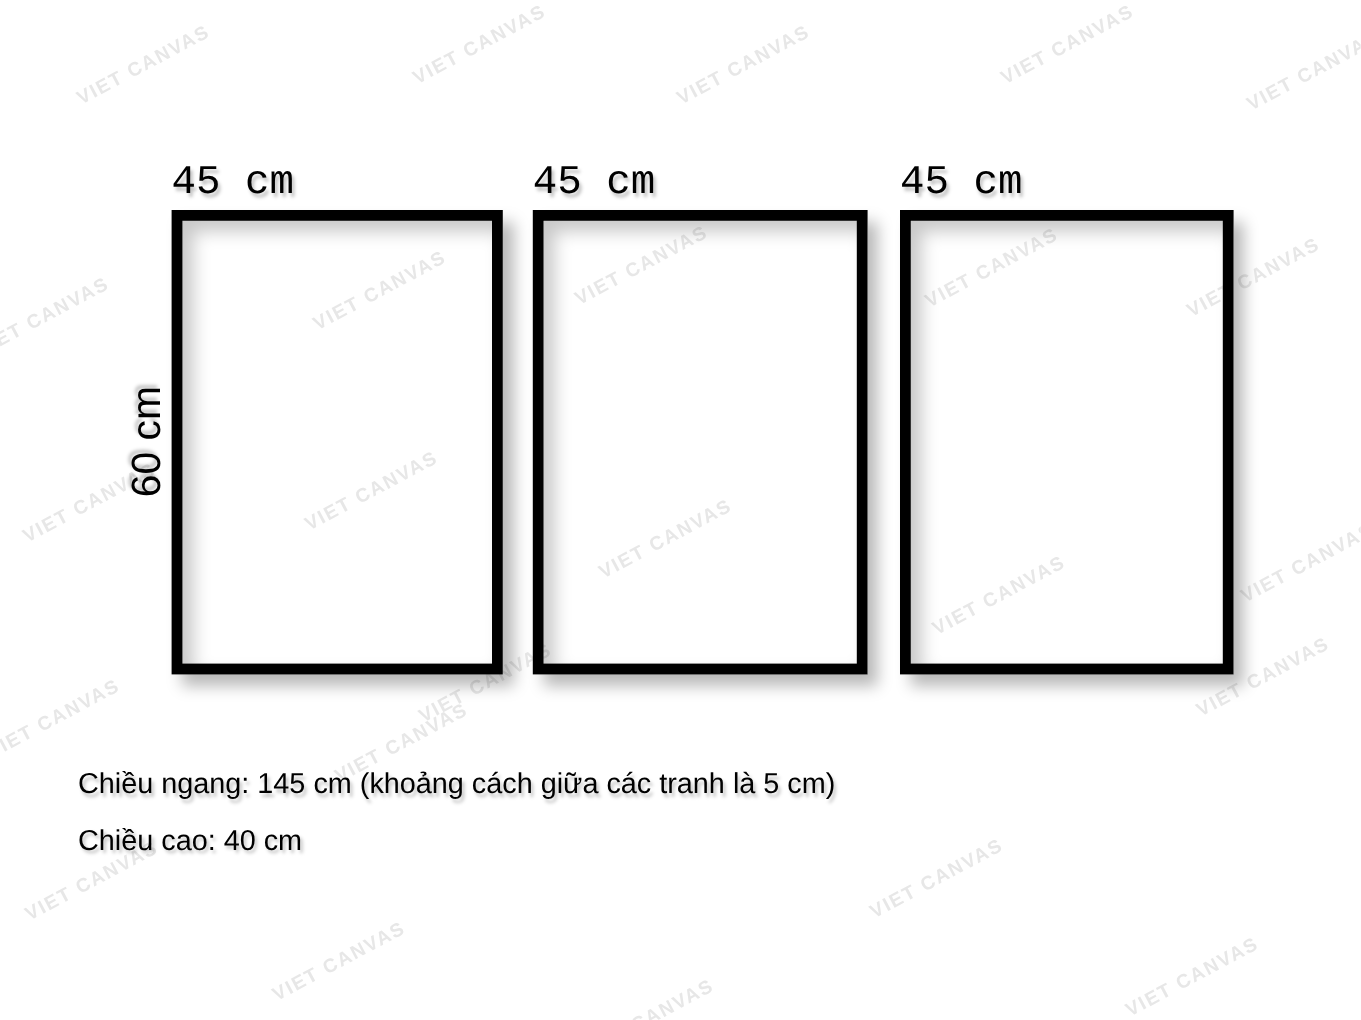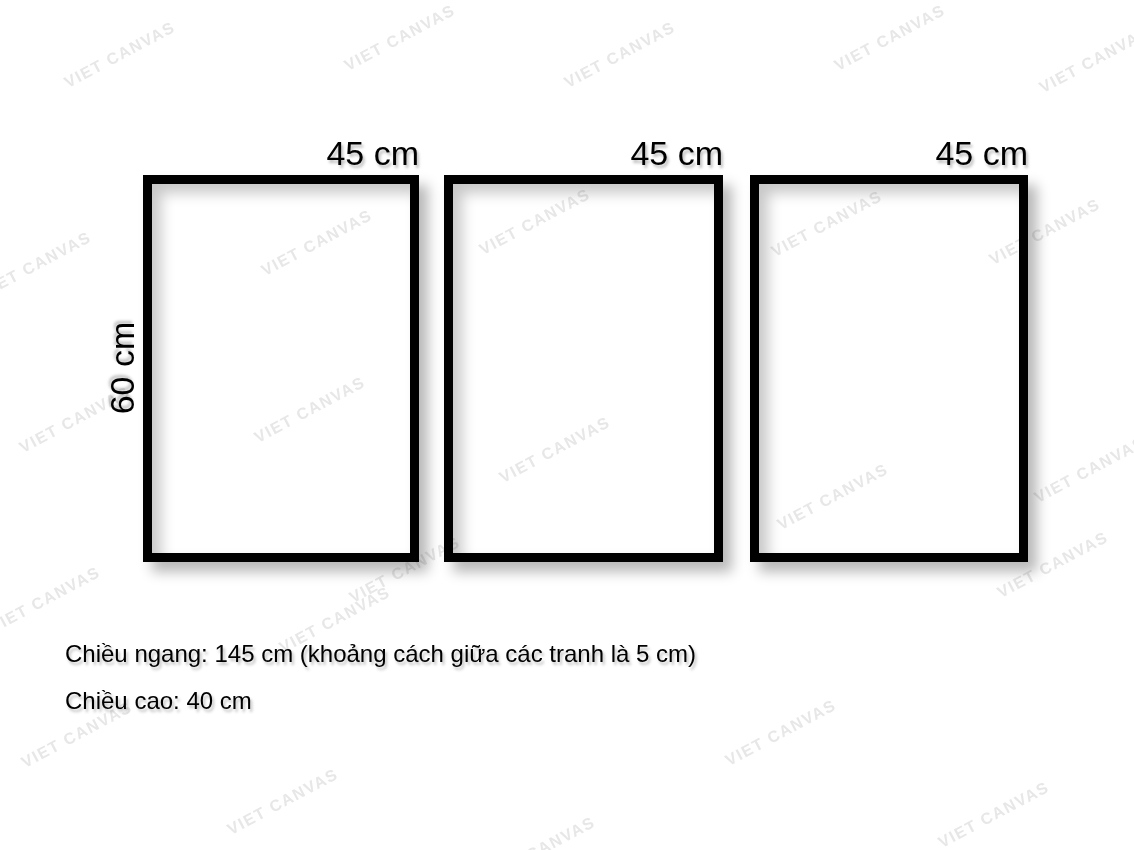--- a/index.html
+++ b/index.html
@@ -49,24 +49,25 @@
   .frame-1 { left: 143px; width: 276px; }
   .frame-2 { left: 444px; width: 279px; }
   .frame-3 { left: 750px; width: 278px; }
 
   
   .wlabel {
     position: absolute;
     top: 133px;
     height: 40px;
     line-height: 40px;
-    text-align: right;
+    text-align: left;
     font-size: 34px;
     z-index: 2;
     text-shadow: 2px 3px 3px rgba(0,0,0,0.25);
+    font-family: Liberation Mono, monospace;
   }
   .wlabel-1 { left: 143px; width: 276px; }
   .wlabel-2 { left: 444px; width: 279px; }
   .wlabel-3 { left: 750px; width: 278px; }
 
   .hlabel {
     position: absolute;
     left: 52px;
     top: 348px;
     width: 140px;

